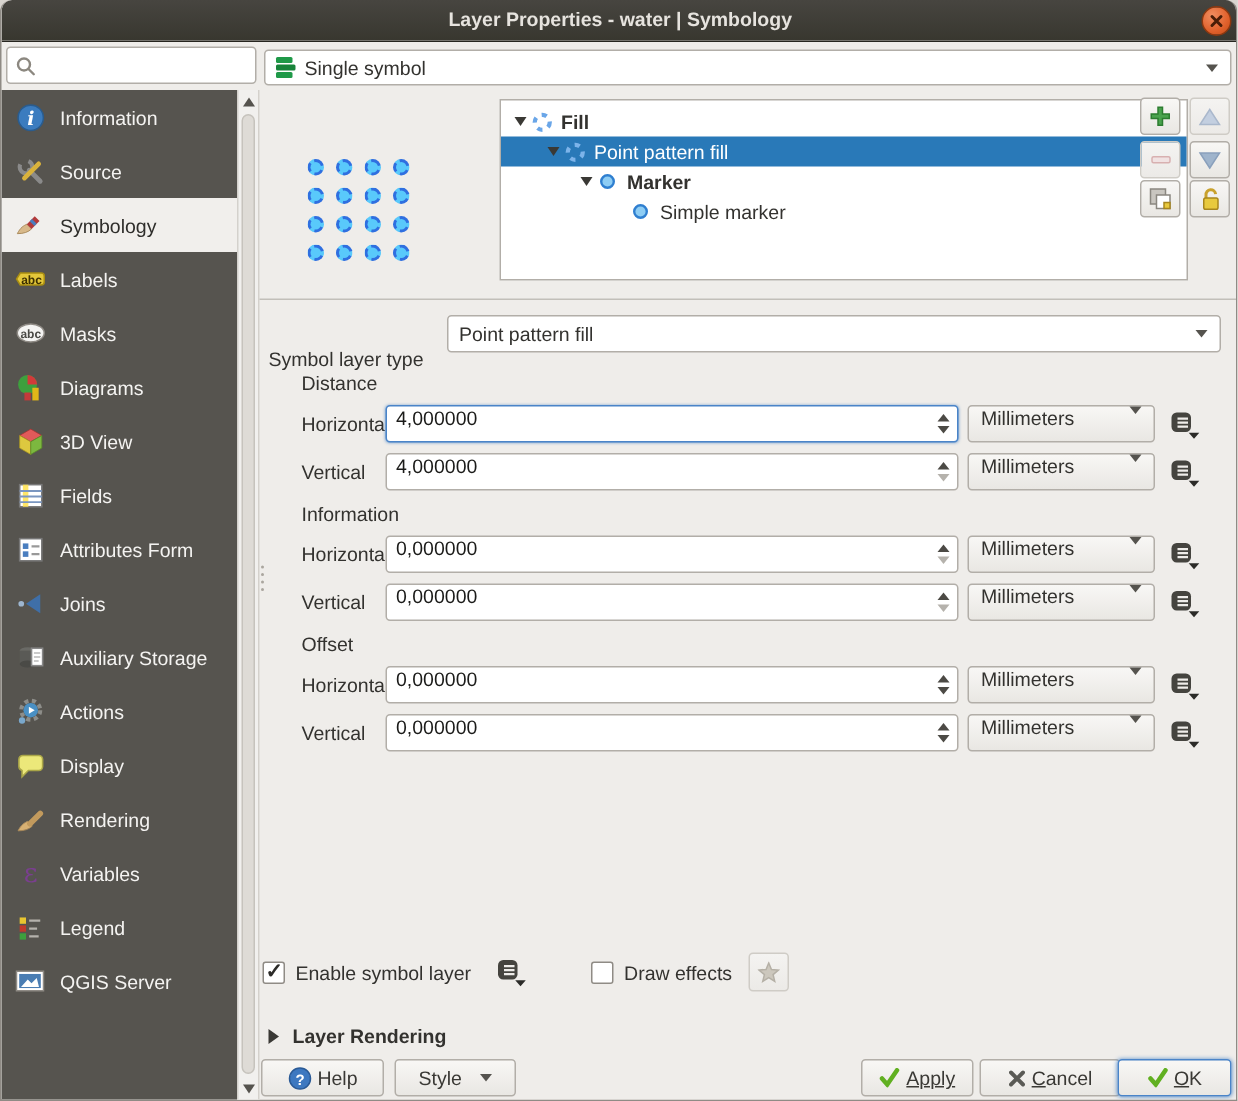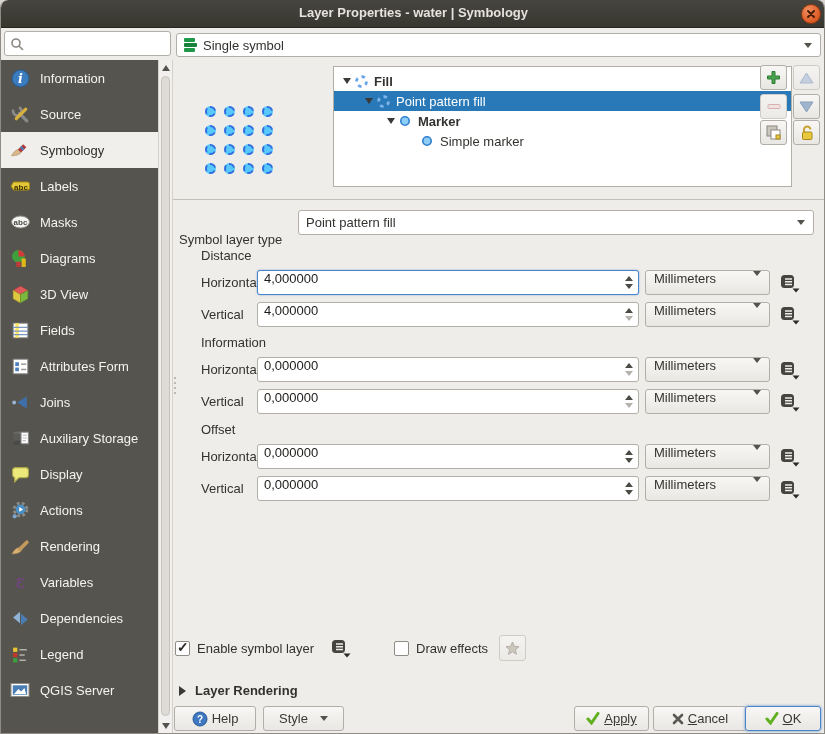--- a/index.html
+++ b/index.html
@@ -303,67 +303,58 @@
             <rect x="9.5" y="3" width="7" height="11" fill="#fff" stroke="#888"></rect>
             <path d="M11 6 h4 M11 8.5 h4 M11 11 h3" stroke="#bbb" stroke-width="1"></path>
           </svg>
         </span>
       <span class="slabel">Auxiliary Storage</span>
     </div>
 
     <div class="side-item">
       <span class="sicon">
           <svg width="19" height="19" viewBox="0 0 18 18">
-            <path d="M4 2.5 h10 a2.5 2.5 0 0 1 2.5 2.5 v4.5 a2.5 2.5 0 0 1 -2.5 2.5 h-6.5 l-4 4 v-4 a2.8 2.8 0 0 1 -2 -2.7 v-4.3 a2.5 2.5 0 0 1 2.5 -2.5 z" fill="#ece87a" stroke="#aaa648"></path>
-          </svg>
-        </span>
-      <span class="slabel">Display</span>
-    </div>
-
-    <div class="side-item">
-      <span class="sicon">
-          <svg width="19" height="19" viewBox="0 0 18 18">
             <circle cx="9" cy="8" r="6" fill="none" stroke="#8d8d89" stroke-width="2.6" stroke-dasharray="2.6 2.2"></circle>
             <circle cx="9" cy="8" r="4.6" fill="#4a90c4"></circle>
             <path d="M7.8 5.8 L11.5 8 7.8 10.2 Z" fill="#fff"></path>
             <circle cx="3.5" cy="14.5" r="2" fill="#7aa8cc"></circle>
           </svg>
         </span>
       <span class="slabel">Actions</span>
     </div>
 
     <div class="side-item">
       <span class="sicon">
           <svg width="19" height="19" viewBox="0 0 18 18">
+            <path d="M4 2.5 h10 a2.5 2.5 0 0 1 2.5 2.5 v4.5 a2.5 2.5 0 0 1 -2.5 2.5 h-6.5 l-4 4 v-4 a2.8 2.8 0 0 1 -2 -2.7 v-4.3 a2.5 2.5 0 0 1 2.5 -2.5 z" fill="#ece87a" stroke="#aaa648"></path>
+          </svg>
+        </span>
+      <span class="slabel">Display</span>
+    </div>
+
+    <div class="side-item">
+      <span class="sicon">
+          <svg width="19" height="19" viewBox="0 0 18 18">
             <path d="M1 16 C3 12 5 11 7 10 L10 13 C8 15 5 16 1 16 Z" fill="#d8b173" stroke="#a9895a" stroke-width=".6"></path>
             <path d="M8.5 11.5 L15 5" stroke="#c29a5d" stroke-width="3.6" stroke-linecap="round"></path>
           </svg>
         </span>
       <span class="slabel">Rendering</span>
     </div>
 
     <div class="side-item">
       <span class="sicon">
           <svg width="19" height="19" viewBox="0 0 18 18">
             <text x="9" y="14.5" font-size="17" font-family="DejaVu Serif,serif" fill="#7a3f8f" text-anchor="middle">ε</text>
           </svg>
         </span>
       <span class="slabel">Variables</span>
     </div>
 
 
-    <div class="side-item">
-      <span class="sicon">
-          <svg width="19" height="19" viewBox="0 0 18 18">
-            <path d="M2 8 L8.5 2.5 8.5 13.5 Z" fill="#8fb4d8"></path>
-            <path d="M16 10 L9.5 4.5 9.5 15.5 Z" fill="#4a7db3"></path>
-          </svg>
-        </span>
-      <span class="slabel">Dependencies</span>
-    </div>
 
     <div class="side-item">
       <span class="sicon">
           <svg width="19" height="19" viewBox="0 0 18 18">
             <rect x="2" y="2.5" width="4" height="4" fill="#e8c530"></rect>
             <path d="M8 4.5 h7" stroke="#b5b2ac" stroke-width="1.4"></path>
             <rect x="2" y="7.5" width="4" height="4" fill="#c0392b"></rect>
             <path d="M8 9.5 h5" stroke="#b5b2ac" stroke-width="1.4"></path>
             <rect x="2" y="12.5" width="4" height="4" fill="#3da03d"></rect>
             <path d="M8 14.5 h6" stroke="#b5b2ac" stroke-width="1.4"></path>

